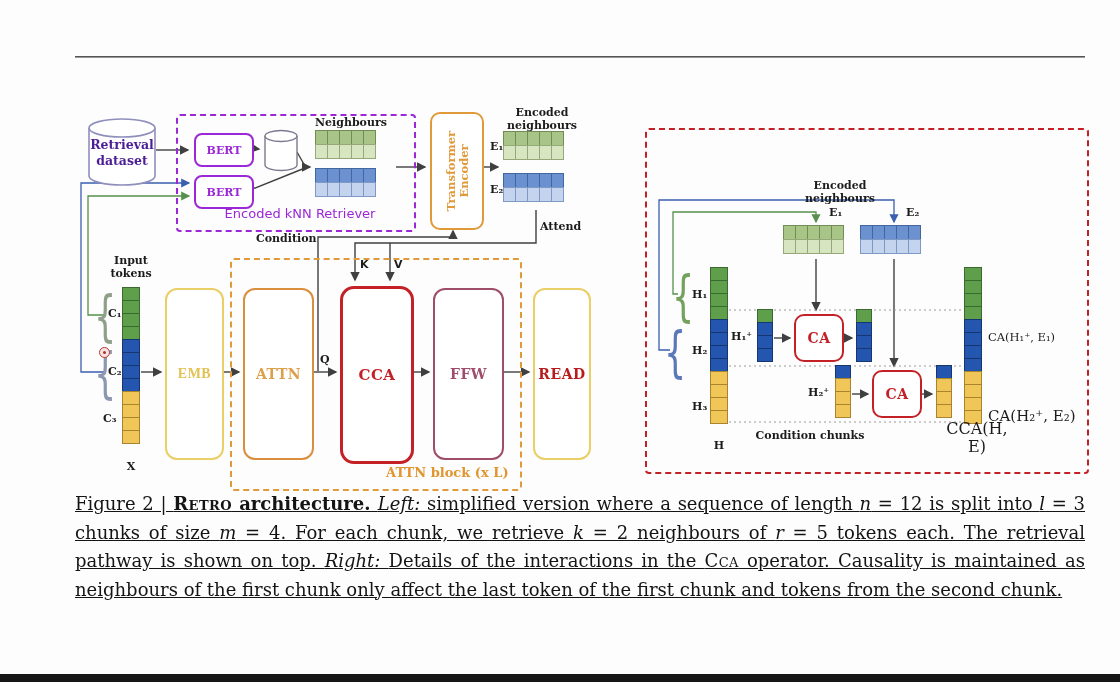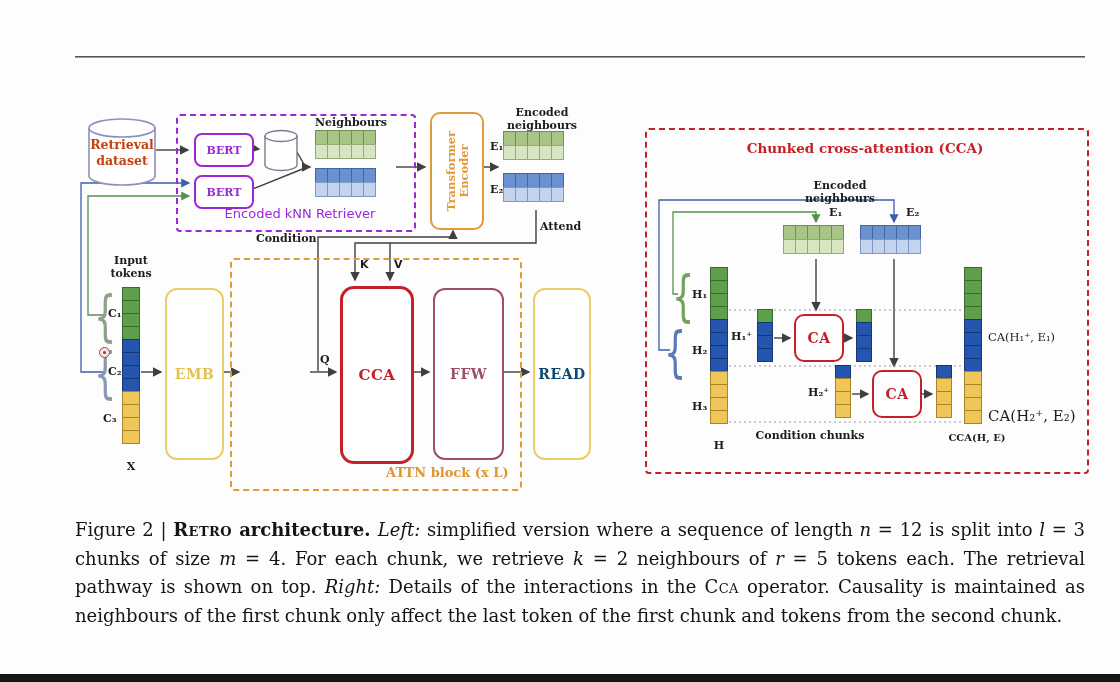--- a/index.html
+++ b/index.html
@@ -20,22 +20,22 @@
   .dashed{border-radius:4px;}
   
   .brace{font-family:"DejaVu Sans",sans-serif;font-weight:400;pointer-events:none;}
   
   .tgrid .trow{display:flex;}
   .tgrid .tcell{width:13px;height:15px;margin-left:-1px;margin-top:-1px;box-sizing:border-box;}
   
   .tcol{display:flex;flex-direction:column;}
   .tcol .tcell{margin-top:-1px;box-sizing:border-box;}
   
-  #caption{left:75px;top:516px;width:1010px;font-size:18px;line-height:28.5px;color:#141414;
-           text-align:justify;}
+  #caption{left:75px;top:490px;width:1010px;font-size:18px;line-height:28.5px;color:#141414;
+           text-align:justify;text-decoration:underline;}
   .seg-r{font-style:normal;}
   .seg-b{font-weight:bold;}
   .seg-i{font-style:italic;}
   .seg-sc{font-variant:small-caps;letter-spacing:.4px;}
   .seg-scb{font-variant:small-caps;font-weight:bold;letter-spacing:.4px;}
   #bottom-strip{left:0;top:674px;width:1120px;height:8px;background:#161616;}
 </style>
 </head>
 <body>
 
@@ -107,21 +107,21 @@
     <g fill="#ffffff" stroke="#8f8fbd" stroke-width="1.6">
       <path d="M89,128 L89,176 A33,9 0 0 0 155,176 L155,128"></path>
       <ellipse cx="122" cy="128" rx="33" ry="9"></ellipse>
     </g>
     <g fill="#ffffff" stroke="#7a7a90" stroke-width="1.4">
       <path d="M265,136 L265,165 A16,5.5 0 0 0 297,165 L297,136"></path>
       <ellipse cx="281" cy="136" rx="16" ry="5.5"></ellipse>
     </g>
   </svg>
 
-  <div class="abs ctr" style="left:89px;top:137px;width:66px;font-size:12.5px;font-weight:bold;color:#c2410c;line-height:1.25;text-align:center;">
+  <div class="abs ctr" style="left:89px;top:137px;width:66px;font-size:12.5px;font-weight:bold;color:#4c1d95;line-height:1.25;text-align:center;">
     <div>Retrieval</div>
     <div>dataset</div>
   </div>
 
   <div class="abs dashed" style="left:176px;top:114px;width:236px;height:114px;border:2.5px dashed #9b27d6;"></div>
   <div class="abs smallbox" style="left:194px;top:133px;width:56px;height:30px;border:2.2px solid #9b27d6;color:#9b27d6;">BERT</div>
   <div class="abs smallbox" style="left:194px;top:175px;width:56px;height:30px;border:2.2px solid #9b27d6;color:#9b27d6;">BERT</div>
   <div class="abs ctr" style="left:200px;top:206px;width:200px;font-family:'DejaVu Sans',sans-serif;font-size:13px;color:#9b27d6;">Encoded kNN Retriever</div>
 
   <div class="abs lbl ctr" style="left:315px;top:117px;width:66px;">Neighbours</div>
@@ -226,35 +226,35 @@
 
   <span class="abs brace" style="left:94px;top:283px;font-size:50px;line-height:58px;color:#8fa08a;transform:scale(.7,1.12);transform-origin:left top;">{</span>
   <span class="abs brace" style="left:94px;top:340px;font-size:50px;line-height:58px;color:#8c97b0;transform:scale(.7,1.12);transform-origin:left top;">{</span>
   <div class="abs lbl" style="left:108px;top:308px;">C₁</div>
   <div class="abs lbl" style="left:108px;top:366px;">C₂</div>
   <div class="abs lbl" style="left:103px;top:413px;">C₃</div>
   <div class="abs" style="left:99px;top:347px;width:9px;height:9px;border:1.5px solid #c0392b;border-radius:50%;background:#f6e3e3;">
     <div class="abs" style="left:3px;top:3px;width:3px;height:3px;border-radius:50%;background:#b03030;"></div>
   </div>
 
-  <div class="abs modbox" style="left:165px;top:288px;width:55px;height:168px;border:2.5px solid #e9cf66;color:#e2c253;">EMB</div>
+  <div class="abs modbox" style="left:165px;top:288px;width:55px;height:168px;border:2.5px solid #e9cf66;color:#e2c253;font-family:Liberation Serif, serif;">EMB</div>
 
   <div class="abs dashed" style="left:230px;top:258px;width:288px;height:229px;border:2.5px dashed #e09a3a;"></div>
   <div class="abs lbl" style="left:386px;top:466px;font-size:13px;color:#e0952f;">ATTN block (x L)</div>
 
+  <div class="abs modbox" style="left:243px;top:288px;width:67px;height:168px;border:2.5px solid #d98f3e;color:#dd9f4a;">ATTN</div>
   <div class="abs modbox" style="left:340px;top:286px;width:68px;height:172px;border:3px solid #c42127;border-radius:14px;color:#c42127;font-size:15px;">CCA</div>
   <div class="abs modbox" style="left:433px;top:288px;width:67px;height:168px;border:2.5px solid #9e4d6b;color:#9e4d6b;">FFW</div>
-  <div class="abs modbox" style="left:533px;top:288px;width:54px;height:168px;border:2.5px solid #e9cf66;color:#0c4a6e;">READ</div>
+  <div class="abs modbox" style="left:533px;top:288px;width:54px;height:168px;border:2.5px solid #e9cf66;color:#b91c1c;">READ</div>
 
   <div class="abs lbl" style="left:360px;top:259px;font-family:'DejaVu Sans',sans-serif;font-weight:600;">K</div>
   <div class="abs lbl" style="left:394px;top:259px;font-family:'DejaVu Sans',sans-serif;font-weight:600;">V</div>
   <div class="abs lbl" style="left:320px;top:354px;">Q</div>
 
   <div class="abs dashed" style="left:645px;top:128px;width:440px;height:342px;border:2.5px dashed #c42127;"></div>
-  <div class="abs ctr" style="left:705px;top:140px;width:320px;font-size:13.5px;font-weight:bold;color:#c42127;">Chunked cross-attention (CCA)</div>
 
   <div class="abs lbl ctr" style="left:782px;top:180px;width:116px;">Encoded neighbours</div>
   <div class="abs lbl" style="left:829px;top:207px;">E₁</div>
   <div class="abs lbl" style="left:906px;top:207px;">E₂</div>
   <div class="abs tgrid" style="left:784px;top:226px;">
       <div class="trow">
         <div class="tcell" style="width: 13px; height: 15px; background: rgb(169, 196, 135); border: 1px solid rgb(113, 140, 84);"></div>
         <div class="tcell" style="width: 13px; height: 15px; background: rgb(169, 196, 135); border: 1px solid rgb(113, 140, 84);"></div>
         <div class="tcell" style="width: 13px; height: 15px; background: rgb(169, 196, 135); border: 1px solid rgb(113, 140, 84);"></div>
         <div class="tcell" style="width: 13px; height: 15px; background: rgb(169, 196, 135); border: 1px solid rgb(113, 140, 84);"></div>
@@ -345,19 +345,19 @@
       <div class="tcell" style="width: 18px; height: 14px; background: rgb(36, 85, 175); border: 1px solid rgb(22, 54, 111);"></div>
       <div class="tcell" style="width: 18px; height: 14px; background: rgb(36, 85, 175); border: 1px solid rgb(22, 54, 111);"></div>
       <div class="tcell" style="width: 18px; height: 14px; background: rgb(36, 85, 175); border: 1px solid rgb(22, 54, 111);"></div>
       <div class="tcell" style="width: 18px; height: 14px; background: rgb(240, 198, 88); border: 1px solid rgb(168, 132, 44);"></div>
       <div class="tcell" style="width: 18px; height: 14px; background: rgb(240, 198, 88); border: 1px solid rgb(168, 132, 44);"></div>
       <div class="tcell" style="width: 18px; height: 14px; background: rgb(240, 198, 88); border: 1px solid rgb(168, 132, 44);"></div>
       <div class="tcell" style="width: 18px; height: 14px; background: rgb(240, 198, 88); border: 1px solid rgb(168, 132, 44);"></div>
     </div>
   <div class="abs lbl" style="left:988px;top:331px;font-weight:normal;font-size:11.5px;">CA(H₁⁺, E₁)</div>
   <div class="abs lbl" style="left:988px;top:408px;font-weight:normal;font-size:15px;">CA(H₂⁺, E₂)</div>
-  <div class="abs lbl ctr" style="left:938px;top:432px;width:78px;font-weight:bold;font-size:10px;">CCA(H, E)</div>
+  <div class="abs lbl ctr" style="left:938px;top:420px;width:78px;font-weight:normal;font-size:16px;">CCA(H, E)</div>
   <div class="abs lbl ctr" style="left:748px;top:430px;width:124px;">Condition chunks</div>
 
   <div id="caption" class="abs"><span class="seg-r">Figure 2 | </span><span class="seg-scb">Retro</span><span class="seg-b"> architecture. </span><span class="seg-i">Left: </span><span class="seg-r">simplified version where a sequence of length </span><span class="seg-i">n</span><span class="seg-r"> = 12 is split into </span><span class="seg-i">l</span><span class="seg-r"> = 3 chunks of size </span><span class="seg-i">m</span><span class="seg-r"> = 4. For each chunk, we retrieve </span><span class="seg-i">k</span><span class="seg-r"> = 2 neighbours of </span><span class="seg-i">r</span><span class="seg-r"> = 5 tokens each. The retrieval pathway is shown on top. </span><span class="seg-i">Right: </span><span class="seg-r">Details of the interactions in the </span><span class="seg-sc">Cca</span><span class="seg-r"> operator. Causality is maintained as neighbours of the first chunk only affect the last token of the first chunk and tokens from the second chunk.</span></div>
 
   <div id="bottom-strip" class="abs"></div>
 </div>
 
 </body></html>

